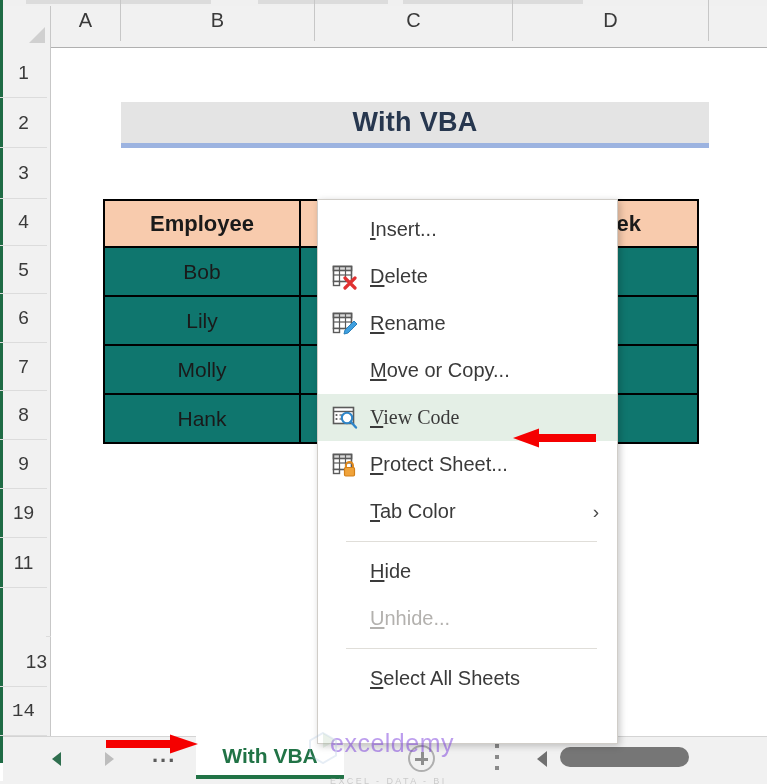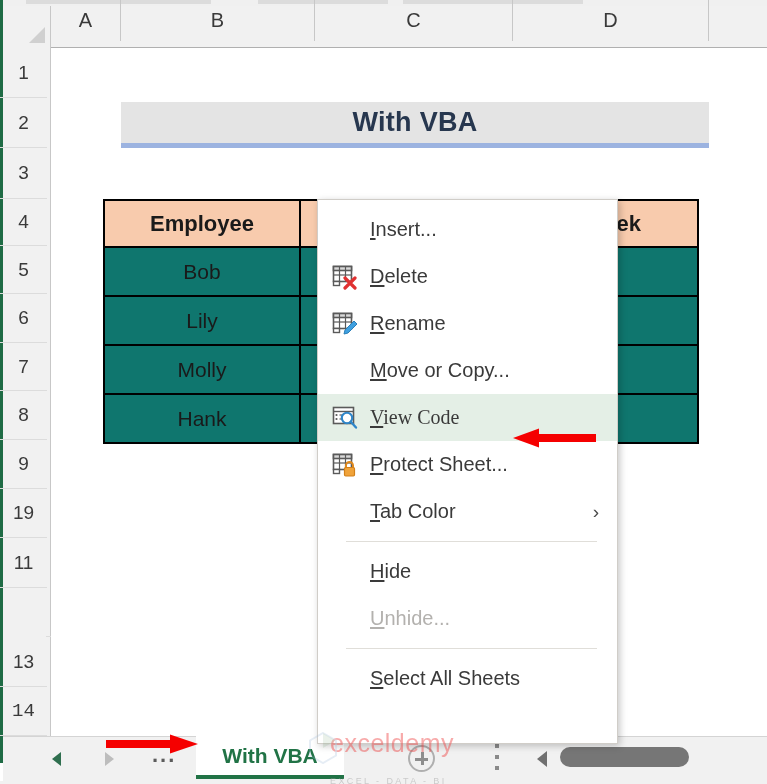--- a/index.html
+++ b/index.html
@@ -323,21 +323,21 @@
   
   .watermark {
     position: absolute;
     left: 330px; top: 731px;
     z-index: 50;
     pointer-events: none;
     opacity: 0.45;
   }
   .wm-main {
     font-size: 25px;
-    color: #ef4444;
+    color: #6d28d9;
     letter-spacing: 0.5px;
     line-height: 1;
   }
   .wm-sub {
     font-size: 9px;
     color: #9a9a9a;
     letter-spacing: 2.4px;
     margin-top: 20px;
   }
   .wm-hex {
@@ -413,21 +413,21 @@
     </div>
   <div class="row-cell" style="top:489px; height:49px;">
       <span>19</span>
     </div>
   <div class="row-cell" style="top:538px; height:50px;">
       <span>11</span>
     </div>
   <div class="row-cell" style="top:588px; height:49px;margin-left:46px;">
       <span>12</span>
     </div>
-  <div class="row-cell" style="top:637px; height:50px;">
+  <div class="row-cell" style="top:637px; height:50px;justify-content:flex-end;">
       <span>13</span>
     </div>
   <div class="row-cell" style="top:687px; height:49px;font-family:Liberation Mono, monospace;">
       <span>14</span>
     </div>
 
   <div class="sheet"></div>
 
   <div class="title-banner">
     <span>With VBA</span>

